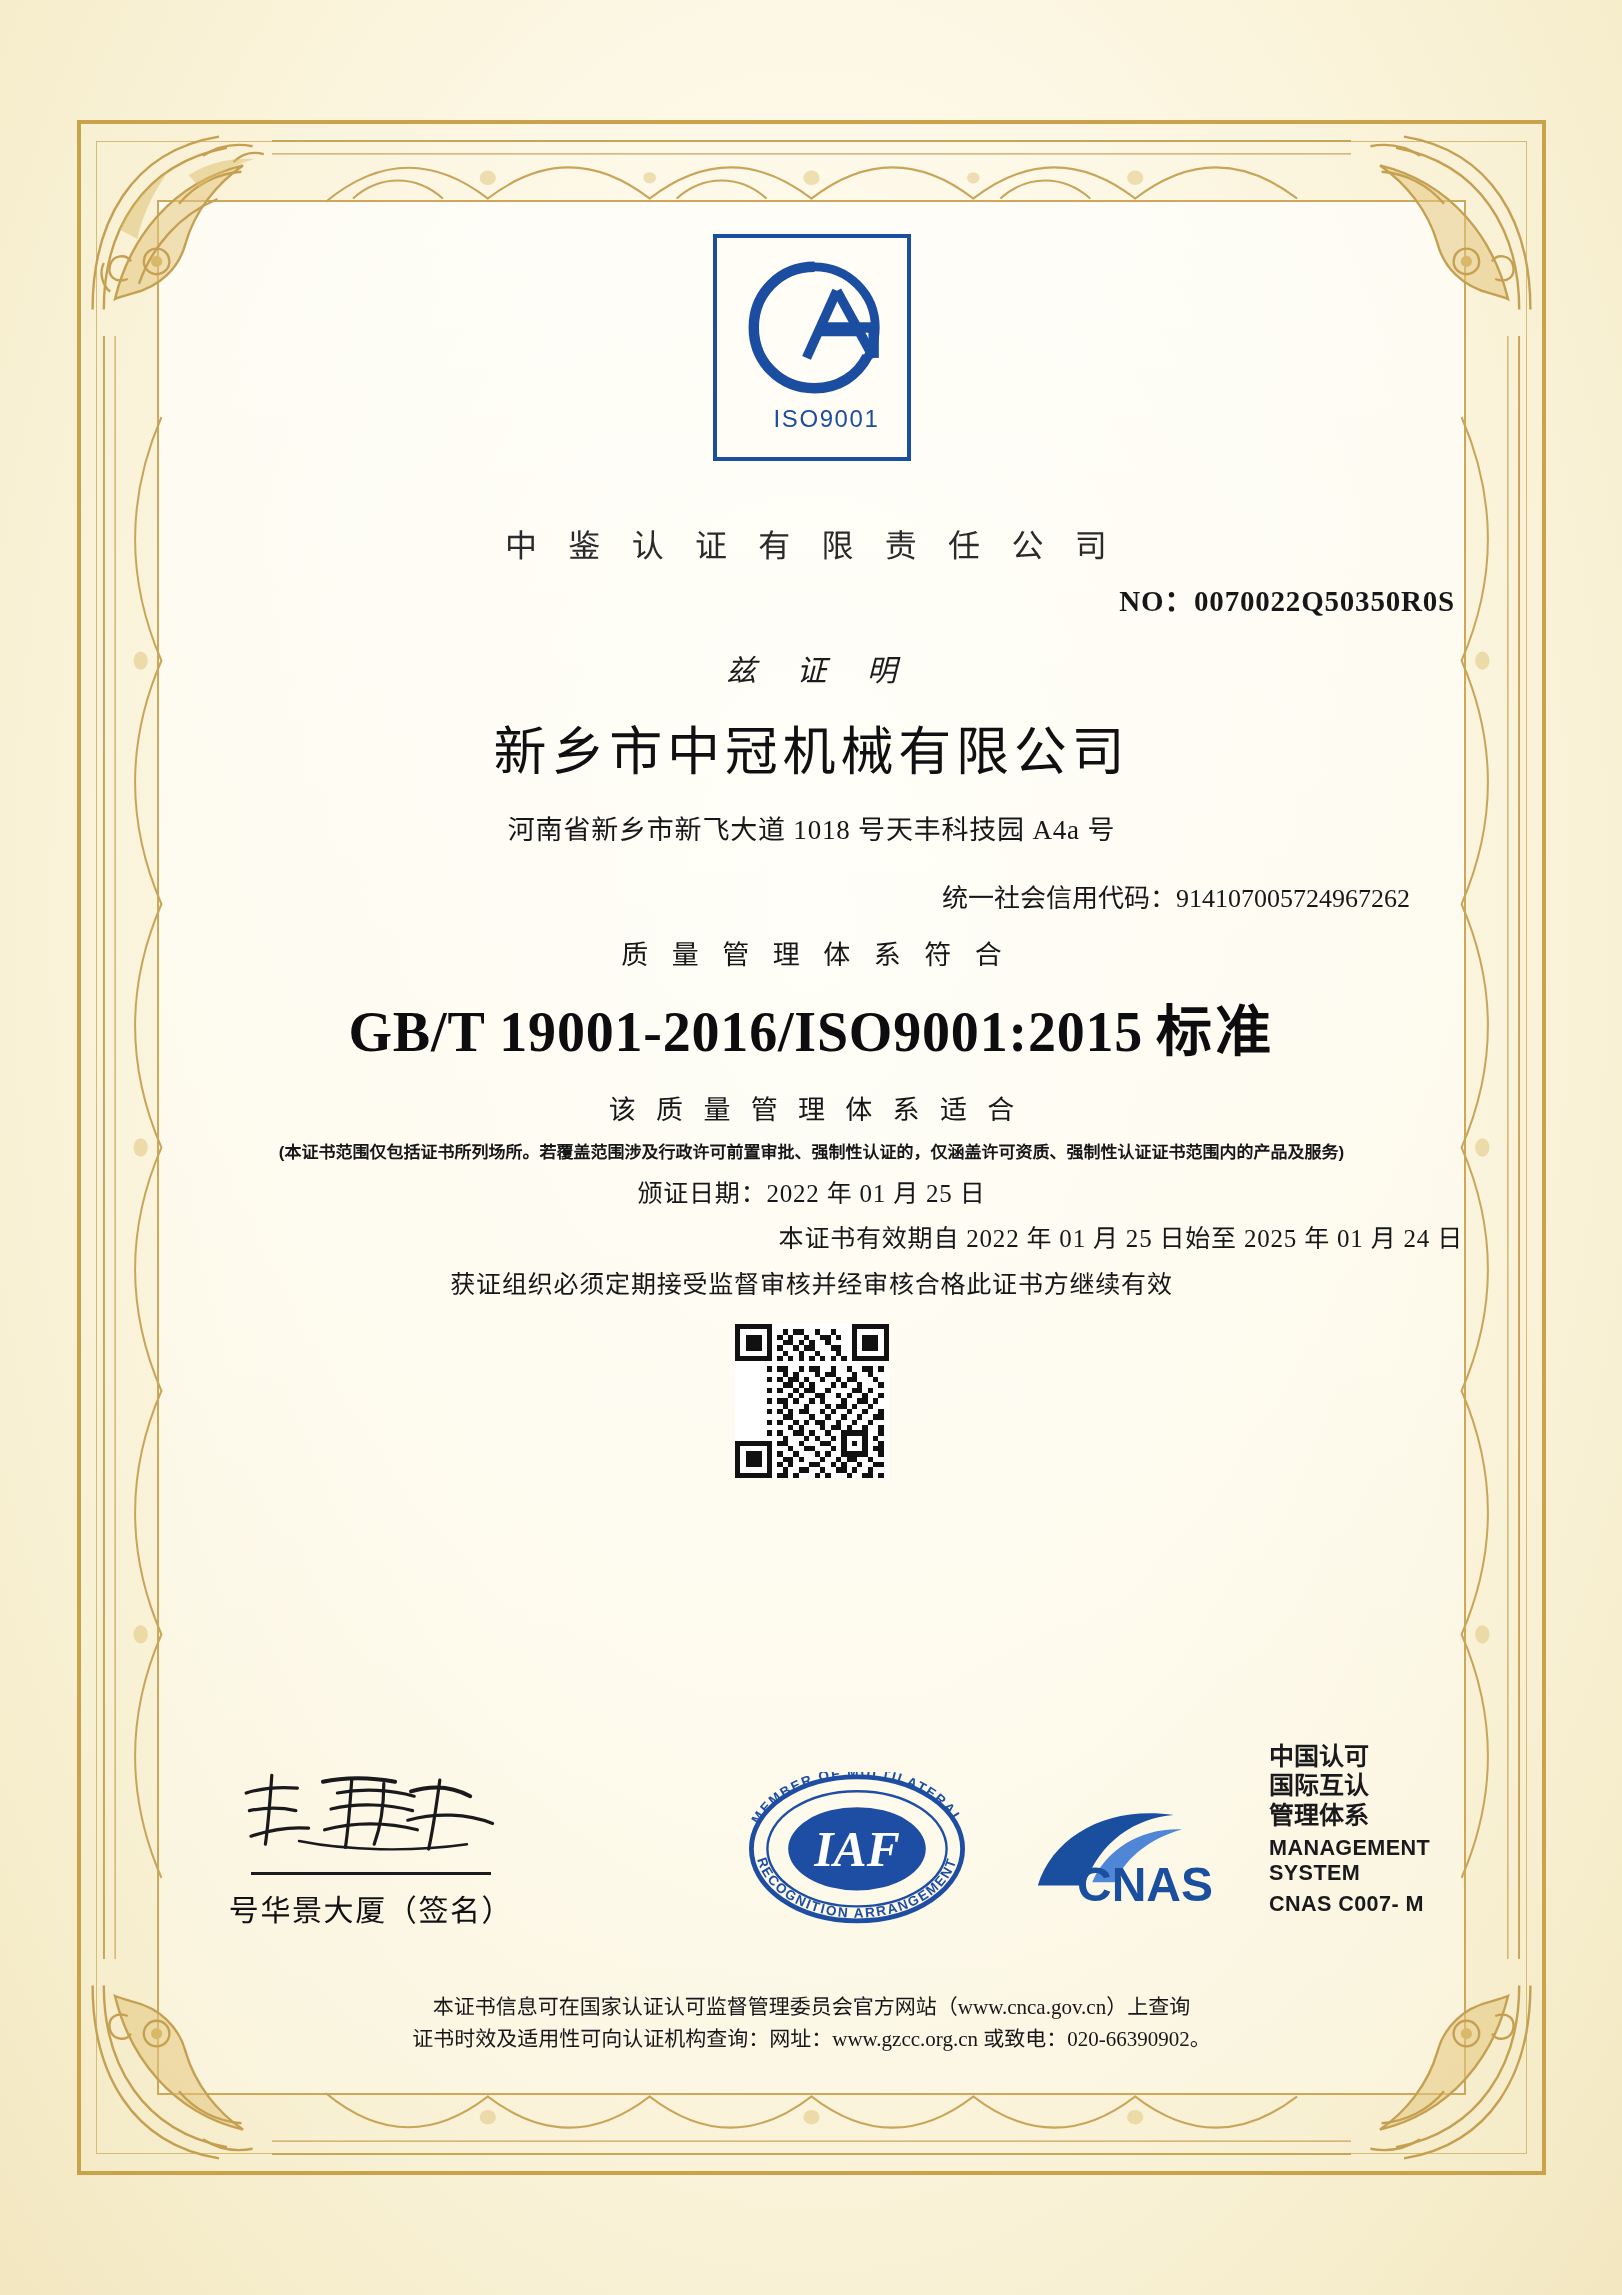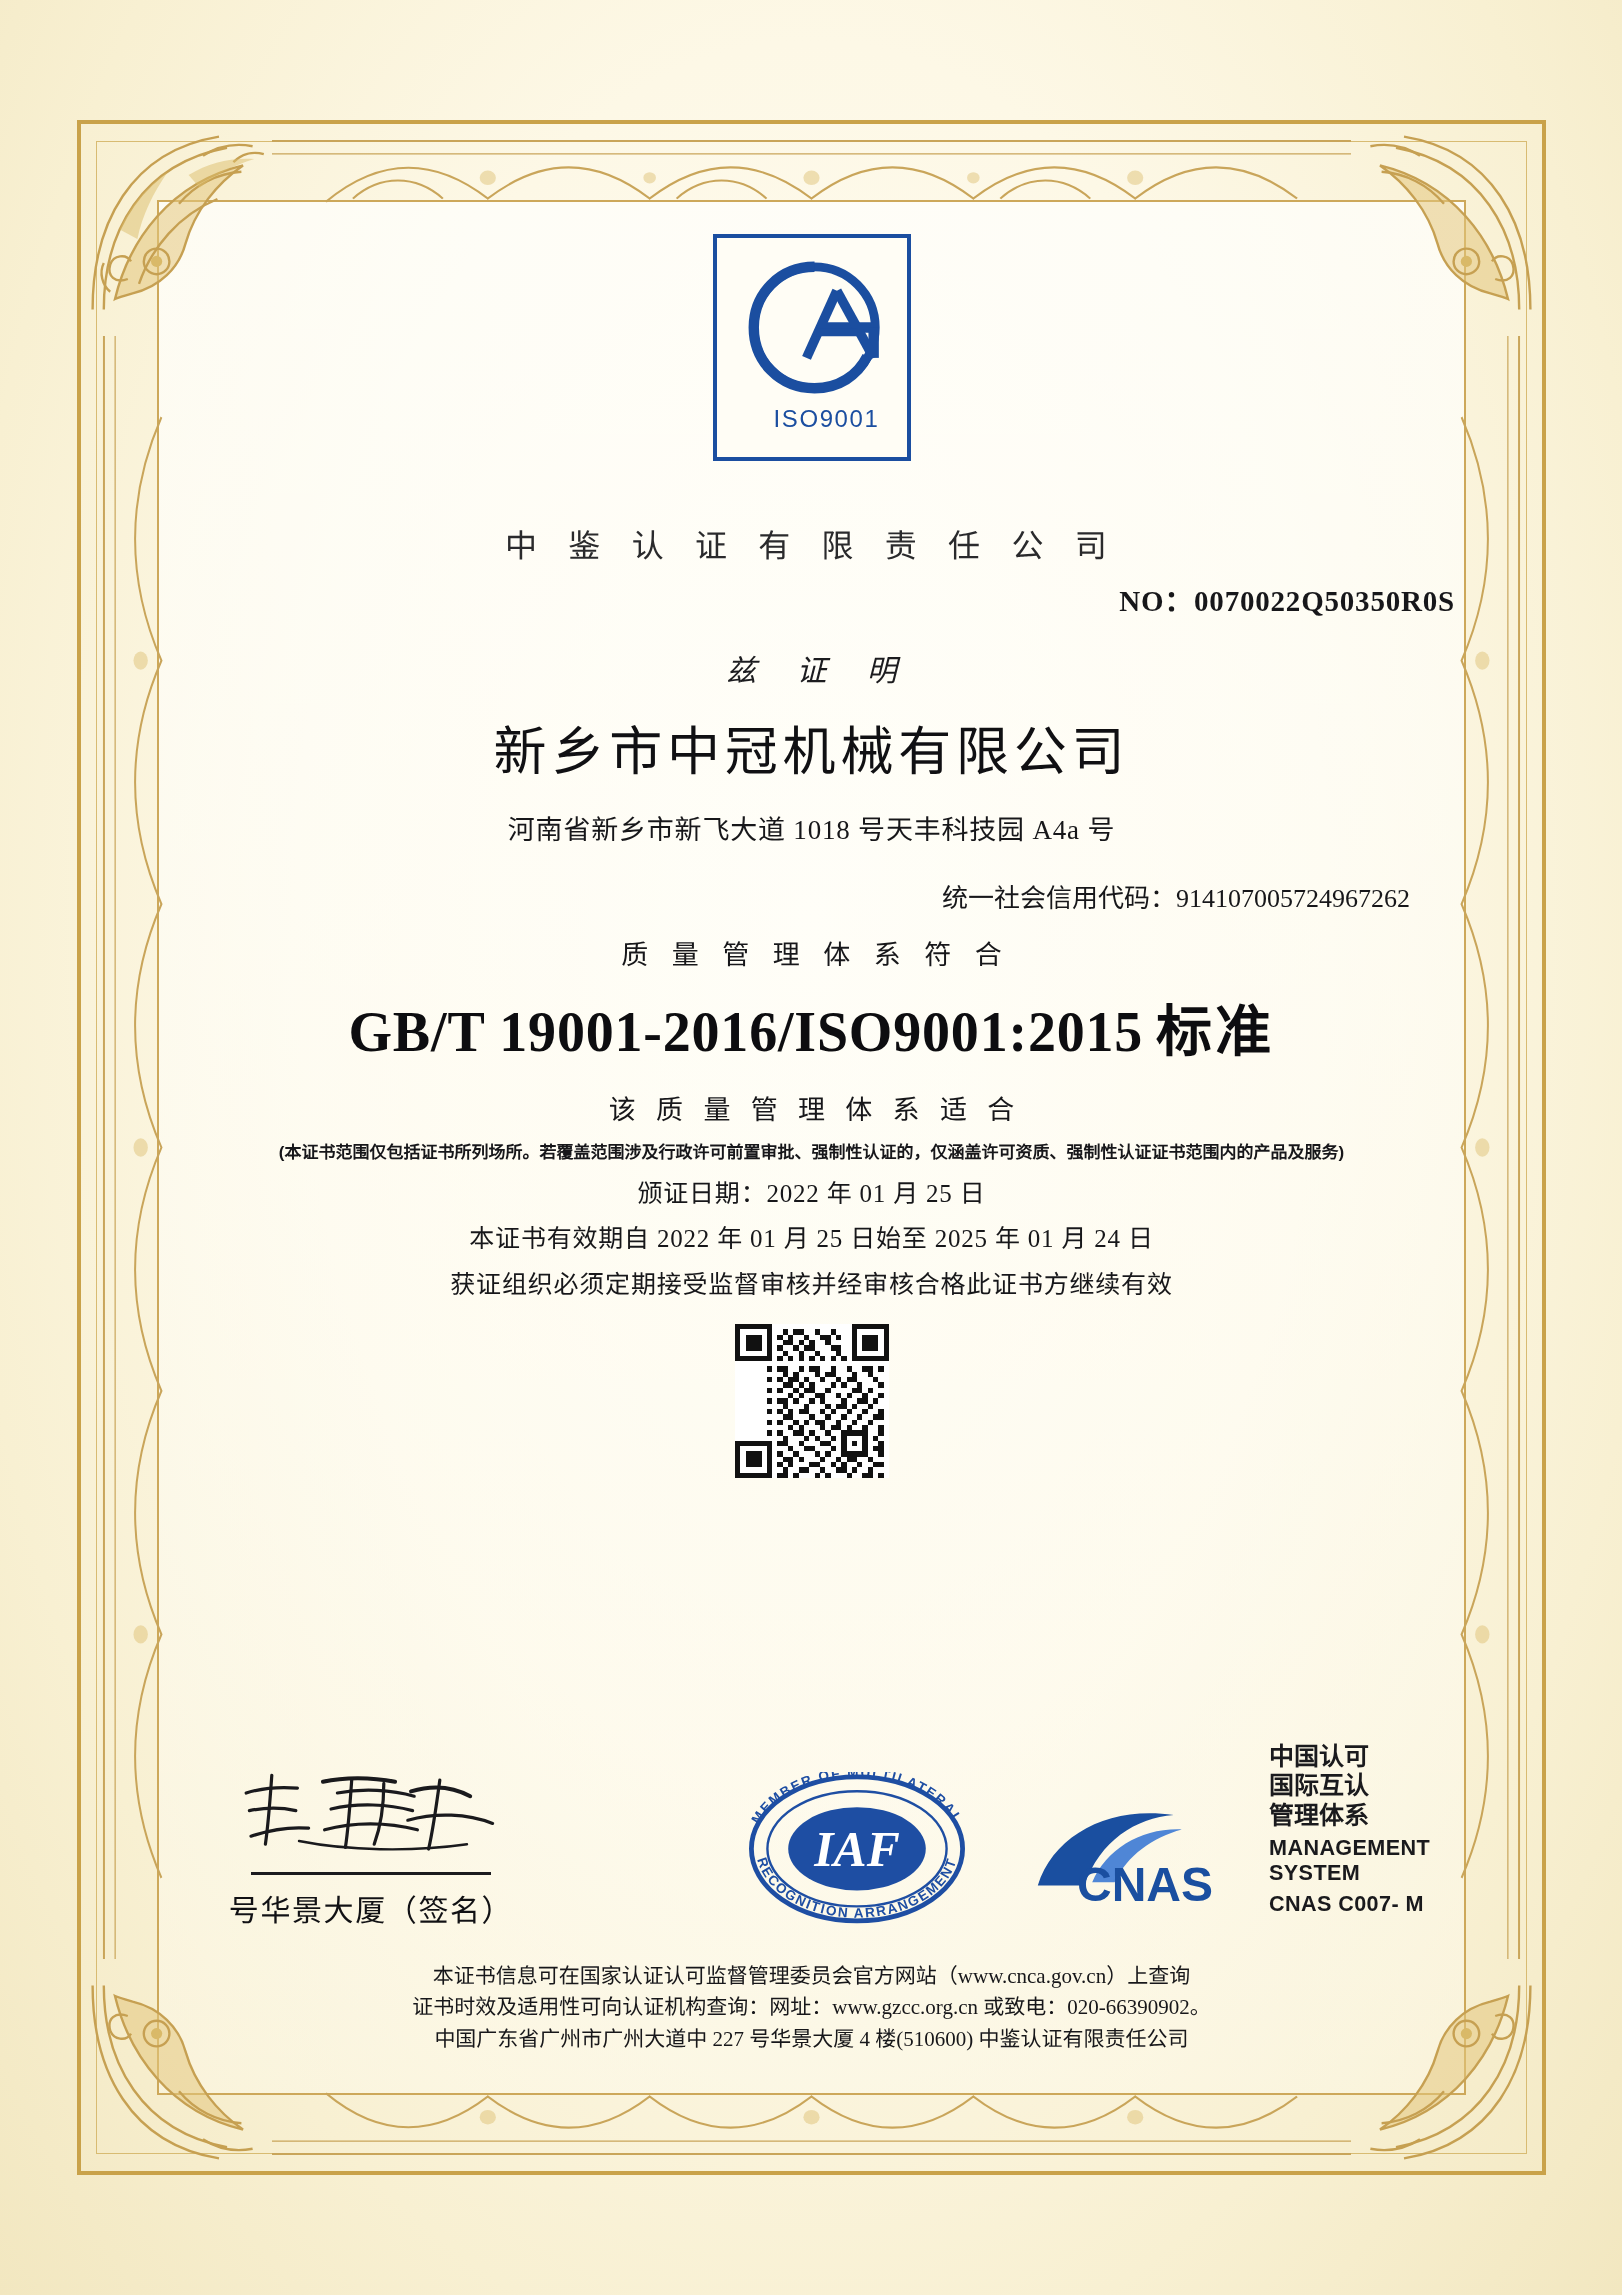--- a/index.html
+++ b/index.html
@@ -199,21 +199,21 @@
     color: #17171a;
     font-family: "Liberation Sans", "DejaVu Sans", sans-serif;
   }
 
   .issue-date, .validity, .surveillance {
     font-size: 25px;
     color: #17171a;
     letter-spacing: 0.8px;
   }
   .issue-date  { margin-top: 9.6px; }
-  .validity    { margin-top: 9.6px; }
+  .validity    { margin-top: 9.6px; text-align: right; }
   .surveillance{ margin-top: 9.6px; }
 
   .qr {
     margin: 24px auto 0 auto;
     width: 154px;
     height: 154px;
     position: relative;
   }
   .qr svg { display:block; }
 
@@ -732,18 +732,17 @@
         <div class="cnas-cn">管理体系</div>
         <div class="cnas-en">MANAGEMENT SYSTEM</div>
         <div class="cnas-en">CNAS C007- M</div>
       </div>
 
     </div>
 
     <div class="footer">
       <div>本证书信息可在国家认证认可监督管理委员会官方网站（www.cnca.gov.cn）上查询</div>
       <div>证书时效及适用性可向认证机构查询：网址：www.gzcc.org.cn 或致电：020-66390902。</div>
-      <div>中国广东省广州市广州大道中 227 号华景大厦 4 楼(510600)  中鉴认证有限责任公司</div>
     </div>
 
   </div>
 </div>
 
 
 </body></html>

